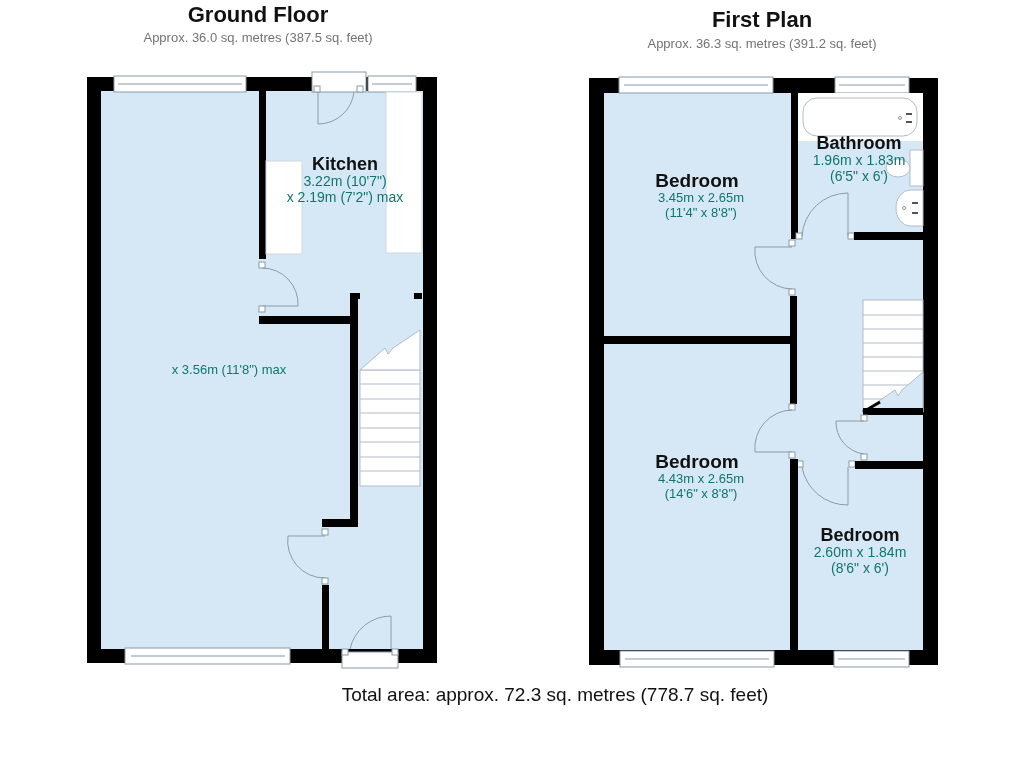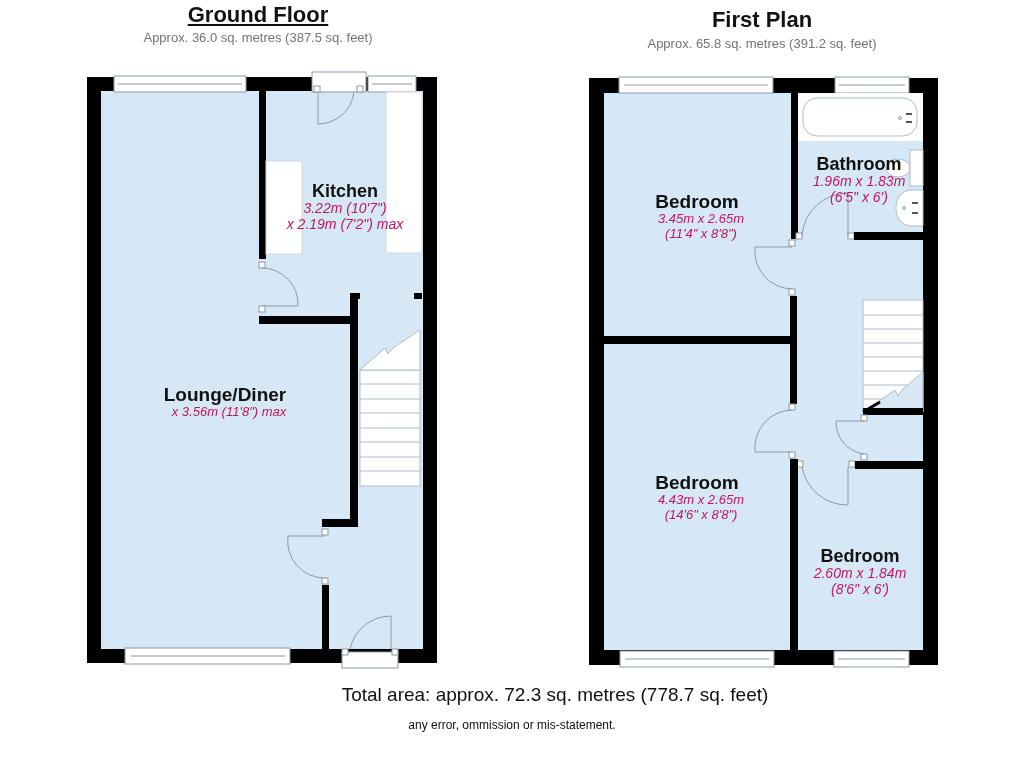--- a/index.html
+++ b/index.html
@@ -2,35 +2,35 @@
 <html><head>
 <meta charset="utf-8">
 <style>
   html, body { margin: 0; padding: 0; background: #ffffff; }
   body { width: 1024px; height: 768px; position: relative; overflow: hidden;
          font-family: "Liberation Sans", sans-serif; color: #111; }
   .abs { position: absolute; }
   .floor-title { font-weight: bold; font-size: 22px; text-align: center; white-space: nowrap; }
   .floor-sub { font-size: 13px; text-align: center; white-space: nowrap; color: #737373; }
   .room-label { position: absolute; text-align: center; white-space: nowrap; line-height: 1.12; }
-  .room-name { font-weight: bold; font-size: 18px; display: block; margin-top: 21px; }
-  .room-dim { font-size: 14px; display: block; color: #be185d; font-style: italic; }
+  .room-name { font-weight: bold; font-size: 18px; display: block; }
+  .room-dim { font-size: 14px; display: block; color: #0f766e; }
   .room-label.lg .room-name { font-size: 19px; }
   .room-label.lg .room-dim { font-size: 13px; margin-left: 8px; }
   .total { font-size: 19px; text-align: center; white-space: nowrap; }
   .disclaimer { font-size: 12px; text-align: center; line-height: 1.3; color: #111; }
   svg { position: absolute; left: 0; top: 0; }
 </style>
 </head>
 <body>
 
-<div class="abs floor-title" style="left:108px; top:2px; width:300px;text-decoration:underline;">Ground Floor</div>
+<div class="abs floor-title" style="left:108px; top:2px; width:300px;">Ground Floor</div>
 <div class="abs floor-sub" style="left:58px; top:30px; width:400px;">Approx. 36.0 sq. metres (387.5 sq. feet)</div>
 <div class="abs floor-title" style="left:612px; top:7px; width:300px;">First Plan</div>
-<div class="abs floor-sub" style="left:562px; top:36px; width:400px;">Approx. 65.8 sq. metres (391.2 sq. feet)</div>
+<div class="abs floor-sub" style="left:562px; top:36px; width:400px;">Approx. 36.3 sq. metres (391.2 sq. feet)</div>
 
 <svg width="1024" height="768" viewBox="0 0 1024 768">
 
   <g>
 
     <rect x="87" y="77" width="350" height="586" fill="#000"></rect>
 
     <rect x="101" y="91" width="322" height="558" fill="#d6e8f6"></rect>
 
     <rect x="114" y="76" width="132" height="16" fill="#fff" stroke="#8a9aa8" stroke-width="1"></rect>
@@ -146,27 +146,26 @@
 
     <rect x="790" y="459" width="8" height="191" fill="#000"></rect>
 
     <rect x="620" y="651" width="154" height="16" fill="#fff" stroke="#8a9aa8"></rect>
     <line x1="625" y1="659" x2="769" y2="659" stroke="#8a9aa8"></line>
     <rect x="834" y="651" width="75" height="16" fill="#fff" stroke="#8a9aa8"></rect>
     <line x1="838" y1="659" x2="905" y2="659" stroke="#8a9aa8"></line>
   </g>
 </svg>
 
-<div class="room-label" style="left:270px; top:160px; width:150px;">
+<div class="room-label" style="left:270px; top:154px; width:150px;">
   <span class="room-name">Kitchen</span>
   <span class="room-dim">3.22m (10'7")</span>
   <span class="room-dim">x 2.19m (7'2") max</span>
 </div>
 <div class="room-label lg" style="left:130px; top:363px; width:190px;">
-  <span class="room-name">Lounge/Diner</span>
   <span class="room-dim">x 3.56m (11'8") max</span>
 </div>
 
 <div class="room-label lg" style="left:604px; top:170px; width:186px;">
   <span class="room-name">Bedroom</span>
   <span class="room-dim">3.45m x 2.65m</span>
   <span class="room-dim">(11'4" x 8'8")</span>
 </div>
 <div class="room-label" style="left:796px; top:133px; width:126px;">
   <span class="room-name">Bathroom</span>
@@ -179,14 +178,13 @@
   <span class="room-dim">(14'6" x 8'8")</span>
 </div>
 <div class="room-label" style="left:798px; top:525px; width:124px;">
   <span class="room-name">Bedroom</span>
   <span class="room-dim">2.60m x 1.84m</span>
   <span class="room-dim">(8'6" x 6')</span>
 </div>
 
 <div class="abs total" style="left:0; top:684px; width:1024px;padding-left:43px;">Total area: approx. 72.3 sq. metres (778.7 sq. feet)</div>
 <div class="abs disclaimer" style="left:0; top:718px; width:1024px;">
-  <div>any error, ommission or mis-statement.</div>
 </div>
 
 </body></html>

